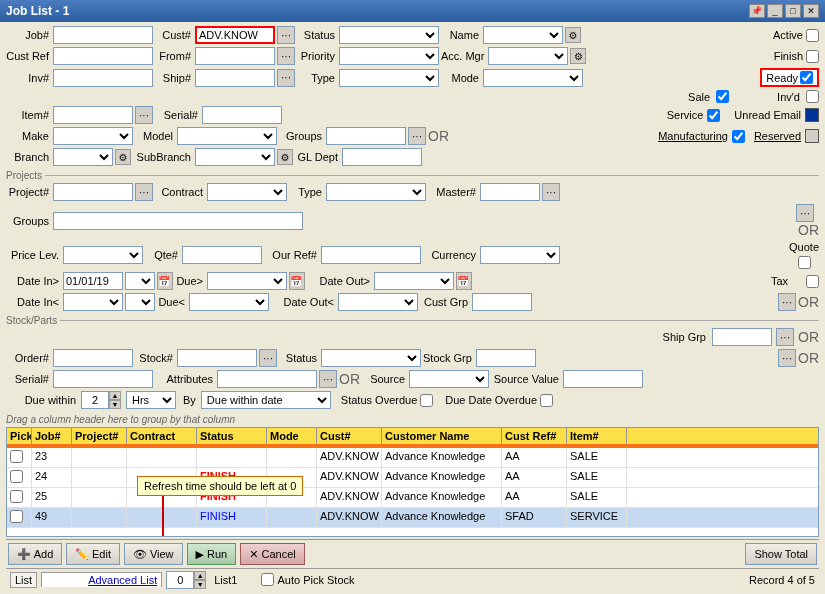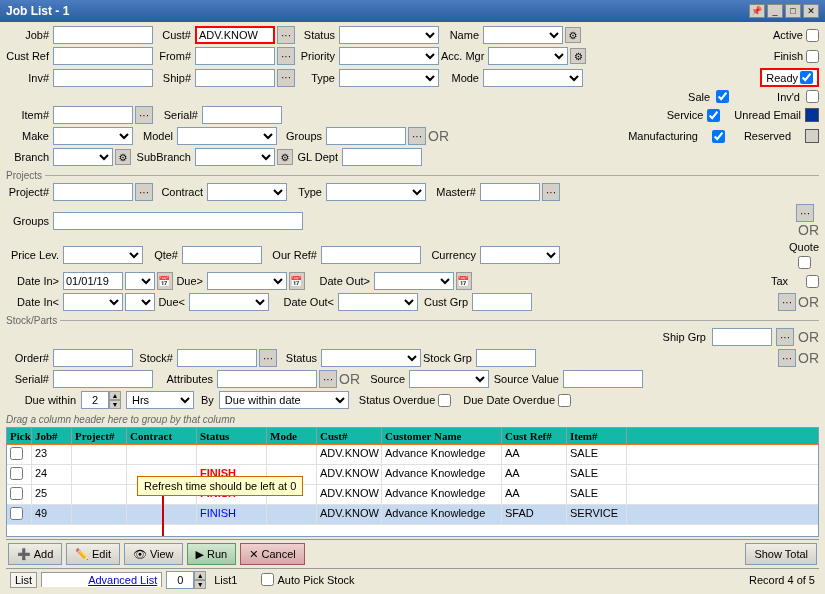--- a/index.html
+++ b/index.html
@@ -94,23 +94,22 @@
       border: 1px solid #7f9db9;
       background: white;
       flex: 1;
       overflow: hidden;
       position: relative;
     }
 
     .grid-header {
       display: grid;
       grid-template-columns: 25px 40px 55px 70px 70px 50px 65px 120px 65px 60px;
-      background: #14b8a6;
-      border-bottom: 1px solid #f97316;
-      font-family: Liberation Serif, serif;
+      background: #fde047;
+      border-bottom: 4px solid #f97316;
     }
 
     .grid-header-cell {
       padding: 2px 3px;
       border-right: 1px solid #999;
       font-size: 11px;
       font-weight: bold;
       white-space: nowrap;
       overflow: hidden;
     }
@@ -273,21 +272,21 @@
     .ready-badge {
       border: 2px solid red;
       background: white;
       padding: 1px 4px;
       font-size: 11px;
       display: flex;
       align-items: center;
       gap: 2px;
     }
 
-    .w50 { width: 68px; }
+    .w50 { width: 50px; }
     .w80 { width: 80px; }
     .w100 { width: 100px; }
     .w60 { width: 60px; }
     .w30 { width: 30px; }
 
     .section-divider {
       font-size: 10px;
       color: #666;
       margin: 1px 0;
       display: flex;
@@ -416,21 +415,21 @@
 
     <div class="form-row">
       <span class="field-label">Make</span>
       <select class="w80"></select>
       <span class="field-label" style="min-width:40px">Model</span>
       <select class="w100"></select>
       <span class="field-label" style="min-width:45px">Groups</span>
       <input type="text" class="w80" style="">
       <button class="btn-dots">···</button>
       <span class="or-label">OR</span>
-      <div style="margin-left: auto; display:flex; align-items:center; gap:14px;">
+      <div style="margin-left: auto; display:flex; align-items:center; gap:4px;text-decoration:underline;">
         <span>Manufacturing</span>
         <input type="checkbox" checked="" style="">
         <span style="margin-left:5px">Reserved</span>
         <div style="width:14px; height:14px; background:#d4d0c8; border:1px solid #555;"></div>
       </div>
     </div>
 
     <div class="form-row">
       <span class="field-label">Branch</span>
       <select class="w60"></select>

